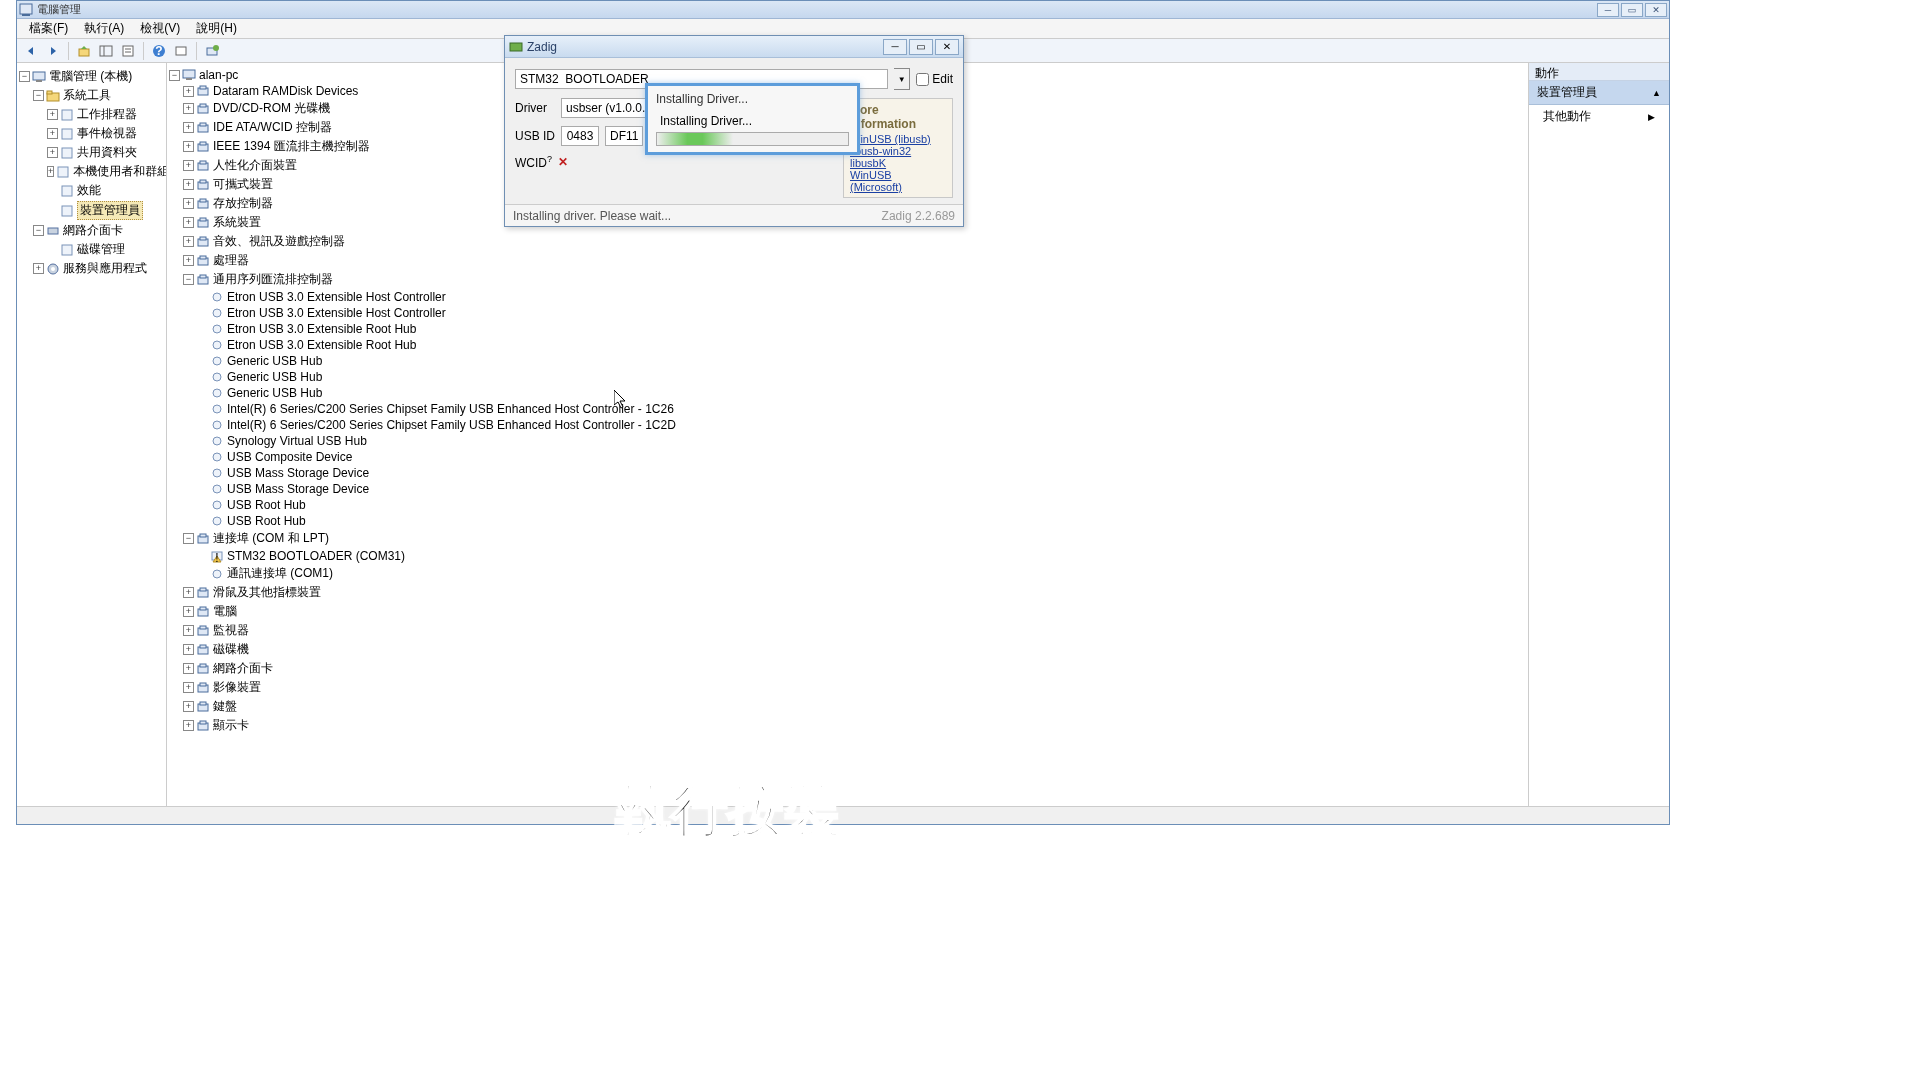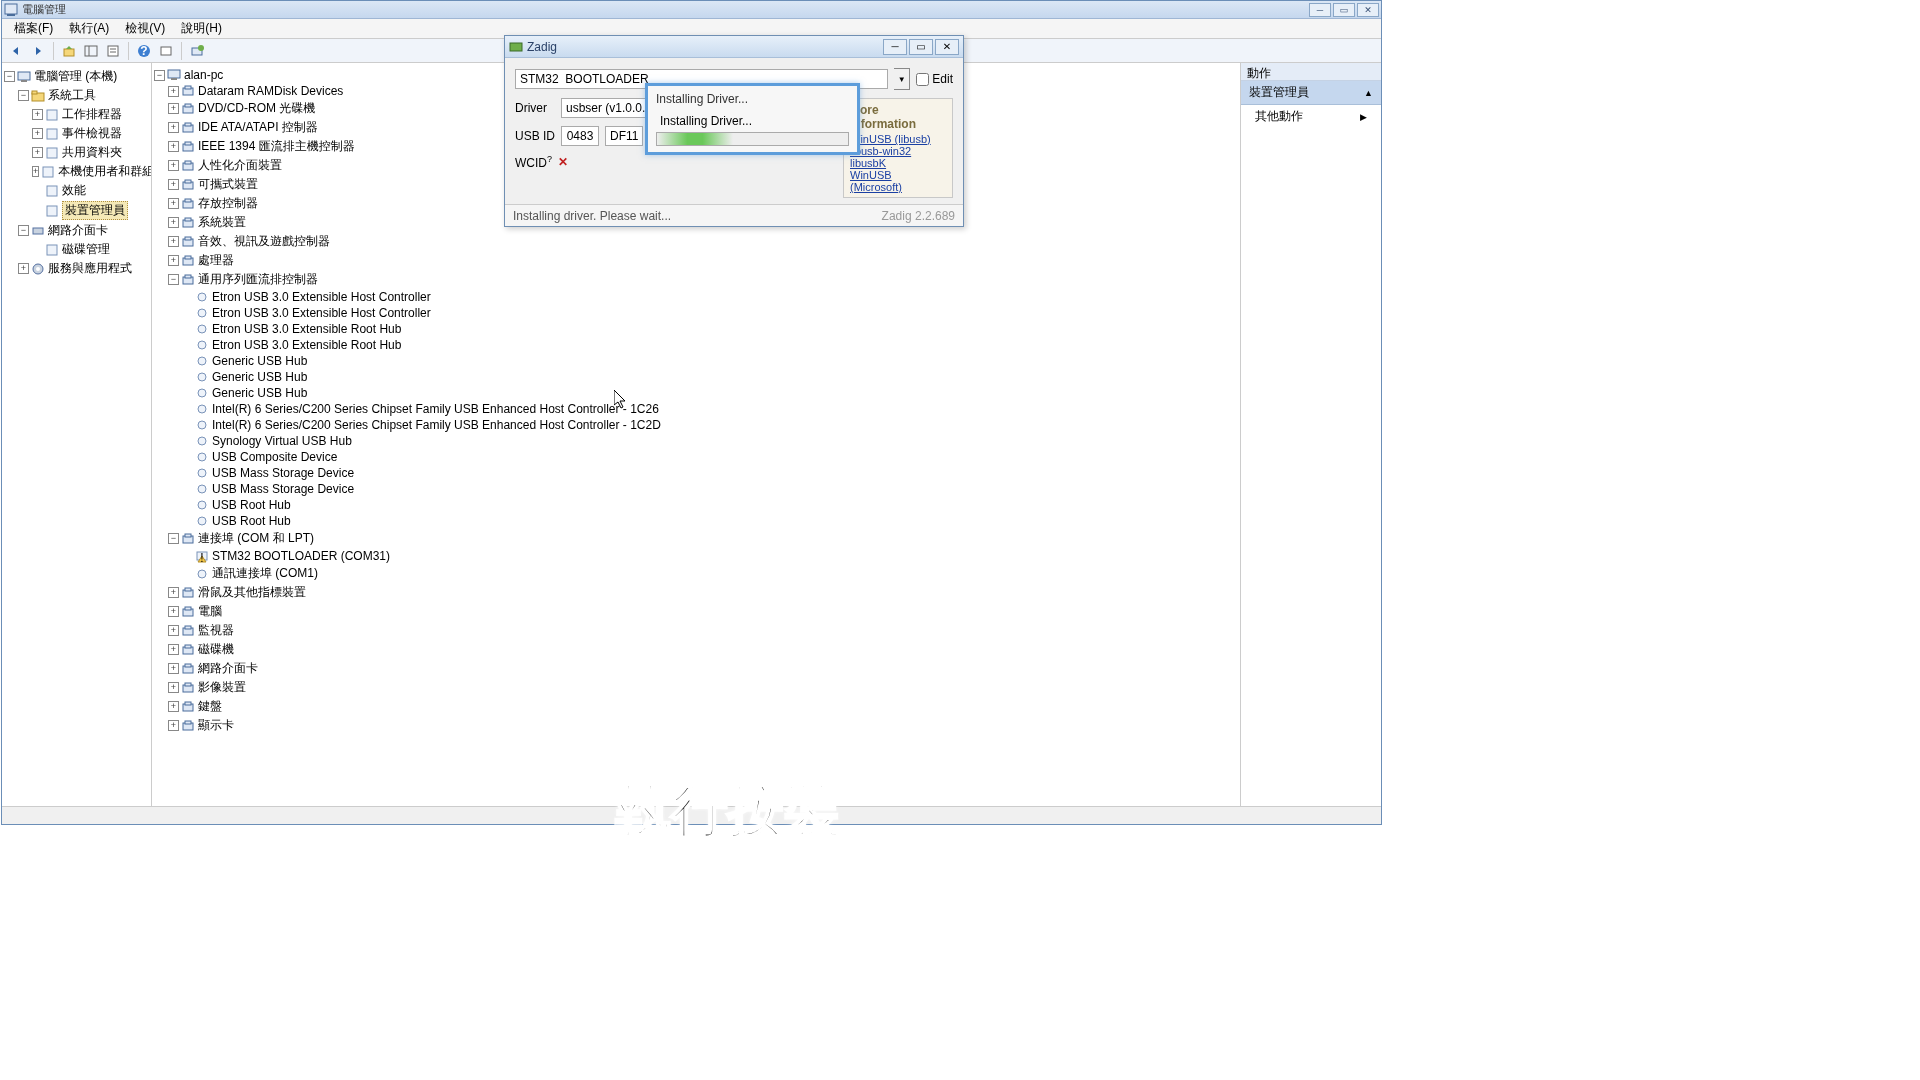--- a/index.html
+++ b/index.html
@@ -1,19 +1,19 @@
 <!DOCTYPE html>
 <html><head>
 <meta charset="utf-8">
 <style>
 * { box-sizing: border-box; margin: 0; padding: 0; font-family: "Segoe UI", Tahoma, sans-serif; font-size: 12px; }
 body { width: 1920px; height: 1080px; background: #fff; position: relative; overflow: hidden; }
 
 
-.main-window { position: absolute; left: 1px; top: 0; width: 1381px; height: 825px; border: 1px solid #6b8eb7; background: #fff; }
+.main-window { position: absolute; left: 16px; top: 0; width: 1654px; height: 825px; border: 1px solid #6b8eb7; background: #fff; }
 .titlebar { height: 18px; background: linear-gradient(to bottom, #dbe7f5, #c5d7ee); display: flex; align-items: center; padding: 0 2px; border-bottom: 1px solid #9fb6d4; }
 .titlebar .icon { width: 14px; height: 14px; margin-right: 4px; display: inline-block; }
 .titlebar .title { flex: 1; font-size: 11px; color: #333; }
 .winbtns { display: flex; gap: 2px; }
 .winbtn { width: 22px; height: 14px; border: 1px solid #8aa7c7; background: #e7eff8; display: flex; align-items: center; justify-content: center; font-size: 9px; color: #3a5276; cursor: pointer; }
 
 .menubar { height: 20px; background: #f5f5f5; display: flex; align-items: center; padding: 0 4px; border-bottom: 1px solid #ccc; }
 .menubar span { padding: 2px 8px; font-size: 12px; cursor: pointer; }
 
 .toolbar { height: 24px; background: #f0f4fa; border-bottom: 1px solid #ccc; display: flex; align-items: center; padding: 0 4px; gap: 2px; }
@@ -332,21 +332,21 @@
                 </li>
                 <li>
                   <div class="tree-node">
                     <span class="expander">+</span>
                     <span class="tree-icon">
                       <svg width="14" height="14">
                         <rect x="2" y="4" width="10" height="7" fill="#dfe8f5" stroke="#4a6d9b"></rect>
                         <rect x="4" y="2" width="6" height="3" fill="#dfe8f5" stroke="#4a6d9b"></rect>
                       </svg>
                     </span>
-                    <span class="tree-label">IDE ATA/ATAPI 控制器</span>
+                    <span class="tree-label">IDE ATA/WCID 控制器</span>
                   </div>
                 </li>
                 <li>
                   <div class="tree-node">
                     <span class="expander">+</span>
                     <span class="tree-icon">
                       <svg width="14" height="14">
                         <rect x="2" y="4" width="10" height="7" fill="#dfe8f5" stroke="#4a6d9b"></rect>
                         <rect x="4" y="2" width="6" height="3" fill="#dfe8f5" stroke="#4a6d9b"></rect>
                       </svg>

